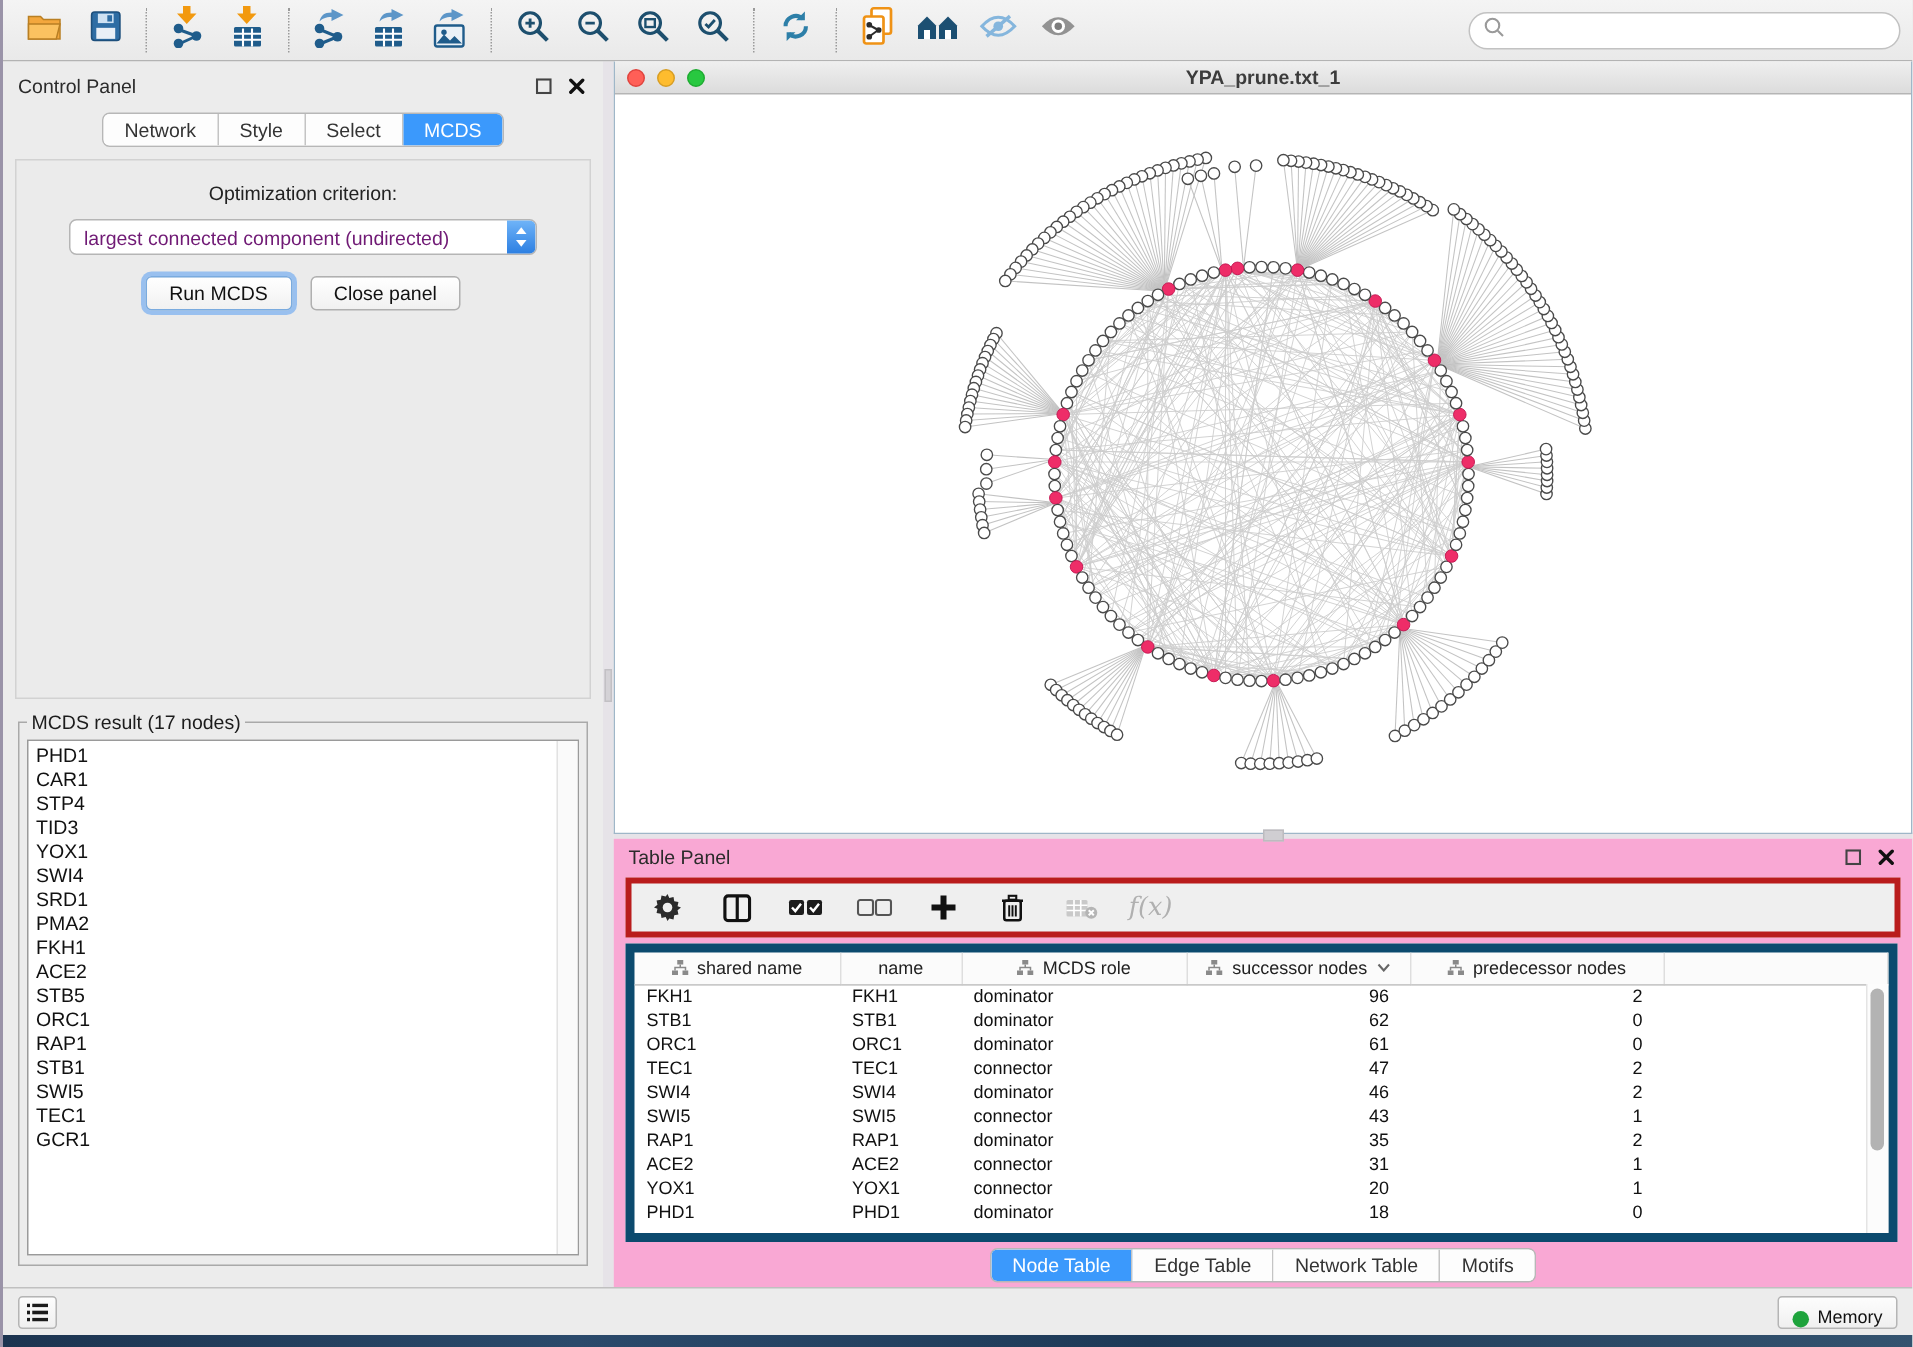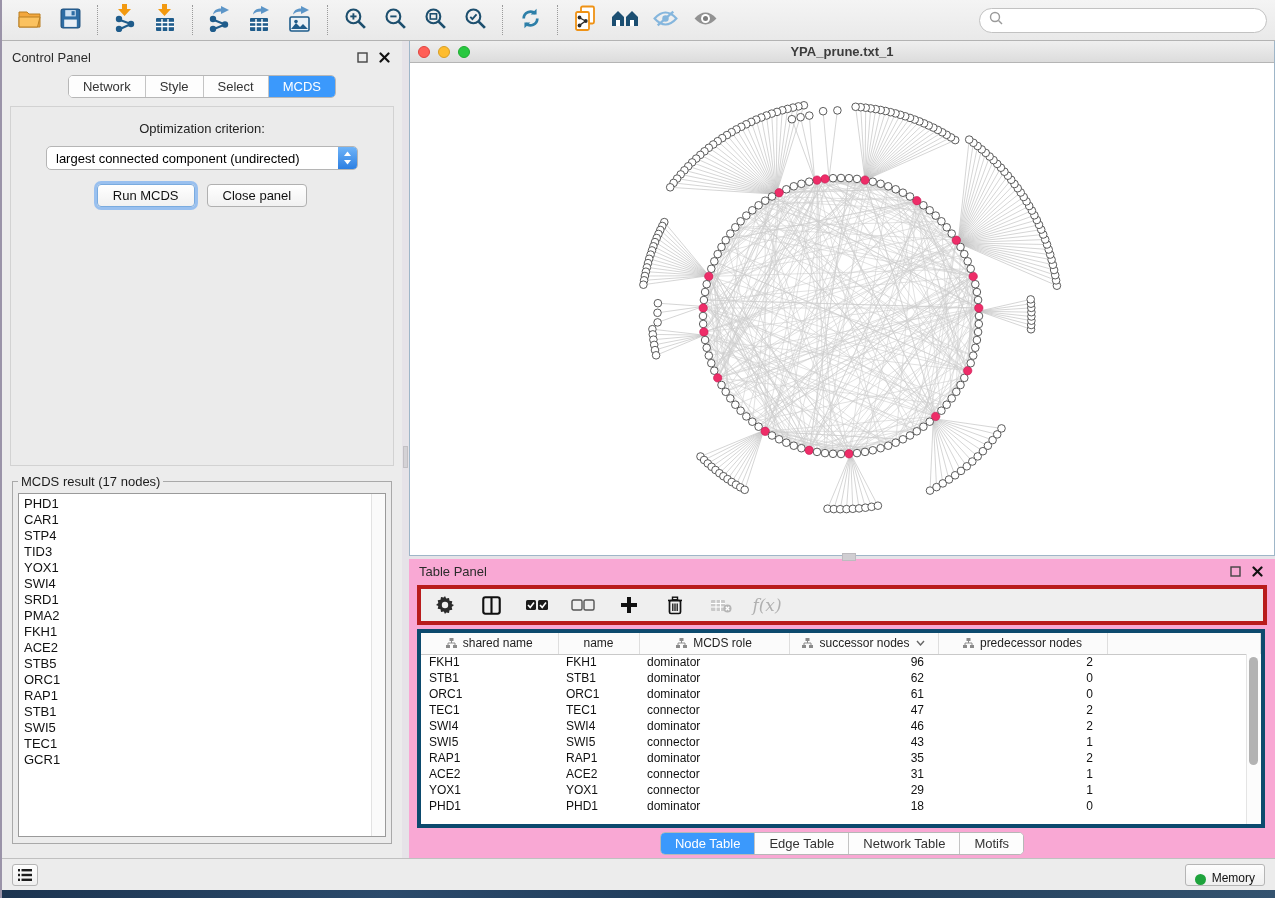--- a/index.html
+++ b/index.html
@@ -27,21 +27,21 @@
   .ph-btn { width:16px; height:16px; display:flex; align-items:center; justify-content:center; margin-left:6px; }
   .seg { display:flex; justify-content:center; margin:6px 0 8px; }
   .seg-inner { display:flex; border:1px solid #b7b7b7; border-radius:5px; overflow:hidden; background:#fff; }
   .seg-item { padding:3px 14px; font-size:13px; color:#333; border-right:1px solid #c4c4c4; background:#fdfdfd; cursor:default; }
   .seg-item:last-child { border-right:none; }
   .seg-item.active { background:#3b99fc; color:#fff; }
   .cp-body { margin:0 8px; border:1px solid #d2d2d2; background:#ebebeb; padding-top:14px; height:360px; }
   .opt-label { text-align:center; font-size:13px; color:#222; margin-bottom:10px; }
   .dropdown { width:312px; height:24px; margin:0 auto; background:#fff; border:1px solid #b5b5b5; border-radius:5px;
               display:flex; align-items:center; overflow:hidden; }
-  .dropdown .dd-text { flex:1; font-size:13px; padding-left:9px; color:#000000; white-space:nowrap; }
+  .dropdown .dd-text { flex:1; font-size:13px; padding-left:9px; color:#701a75; white-space:nowrap; }
   .dd-stepper { width:19px; height:24px; background:linear-gradient(#72b6f9,#2a7de1); display:flex; flex-direction:column;
                 align-items:center; justify-content:center; gap:1px; }
   .btn-row { display:flex; justify-content:center; gap:12px; margin-top:14px; }
   .mac-btn { background:linear-gradient(#ffffff,#f1f1f1); border:1px solid #b0b0b0; border-radius:4px;
              font-size:13px; padding:3px 15px; color:#111; }
   .mac-btn.focus { box-shadow:0 0 0 3px rgba(86,157,243,.55); border-color:#7aaBdF; }
   fieldset.mcds { margin:8px 10px 14px; border:1px solid #a9a9a9; padding:4px 5px 6px; flex:1; display:flex; min-height:0; }
   fieldset.mcds legend { font-size:13px; padding:0 3px; color:#1c1c1c; }
   .mcds-listwrap { flex:1; background:#fff; border:1px solid #9a9a9a; display:flex; min-height:0; }
   .mcds-list { flex:1; padding:2px 0 0 5px; font-size:13px; line-height:16px; color:#111; overflow:hidden; }
@@ -65,21 +65,21 @@
 
   .hsplit { height:3px; background:#e6e3e8; position:relative; flex:0 0 auto; }
   .hsplit .grip { position:absolute; left:50%; top:-3px; width:14px; height:8px; background:#d0ced2; border:1px solid #bdbbbf; }
 
   
   .tp { flex:1 1 auto; display:flex; flex-direction:column; background:#f9a8d4; min-height:0; }
   .tp-toolbar { margin:2px 8px 4px; border:4px solid #b91c1c; background:#efefef; height:40px;
                 display:flex; align-items:center; padding:0 12px; gap:22px; flex:0 0 auto; }
   .tpi { display:flex; align-items:center; justify-content:center; width:24px; height:26px; }
   .fx { font-family:"DejaVu Serif","Liberation Serif",serif; font-style:italic; font-size:17px; color:#b0b0b0; }
-  .tablewrap { margin:0 10px 0 8px; background:#fff; border:4px solid #0c4a6e; flex:1; position:relative; overflow:hidden; }
+  .tablewrap { margin:0 10px 0 8px; background:#fff; border:6px solid #0c4a6e; flex:1; position:relative; overflow:hidden; }
   table.datatable { border-collapse:collapse; table-layout:fixed; width:100%; }
   .datatable th { height:21px; background:#fbfbfb; border-right:1px solid #dedede; border-bottom:1px solid #c9c9c9;
                   font-size:12px; font-weight:normal; color:#222; text-align:center; overflow:hidden; white-space:nowrap; }
   .datatable th .hwrap { display:flex; align-items:center; justify-content:center; gap:6px; }
   .datatable td { height:16px; font-size:12px; color:#111; padding:0 8px; white-space:nowrap; overflow:hidden; }
   .datatable td.num { text-align:right; padding-right:14px; }
   .vscroll { position:absolute; top:21px; right:0; bottom:0; width:15px; background:#fcfcfc; border-left:1px solid #e4e4e4; }
   .vscroll .thumb { position:absolute; top:3px; left:2px; width:9px; height:108px; background:#b3b3b3; border-radius:5px; }
   .tp-tabs { height:30px; display:flex; align-items:center; justify-content:center; flex:0 0 auto; }
 
@@ -1365,21 +1365,21 @@
                   <td>ACE2</td>
                   <td>connector</td>
                   <td class="num">31</td>
                   <td class="num">1</td>
                   <td></td>
                 </tr>
                 <tr>
                   <td>YOX1</td>
                   <td>YOX1</td>
                   <td>connector</td>
-                  <td class="num">29</td>
+                  <td class="num">20</td>
                   <td class="num">1</td>
                   <td></td>
                 </tr>
                 <tr>
                   <td>PHD1</td>
                   <td>PHD1</td>
                   <td>dominator</td>
                   <td class="num">18</td>
                   <td class="num">0</td>
                   <td></td>

